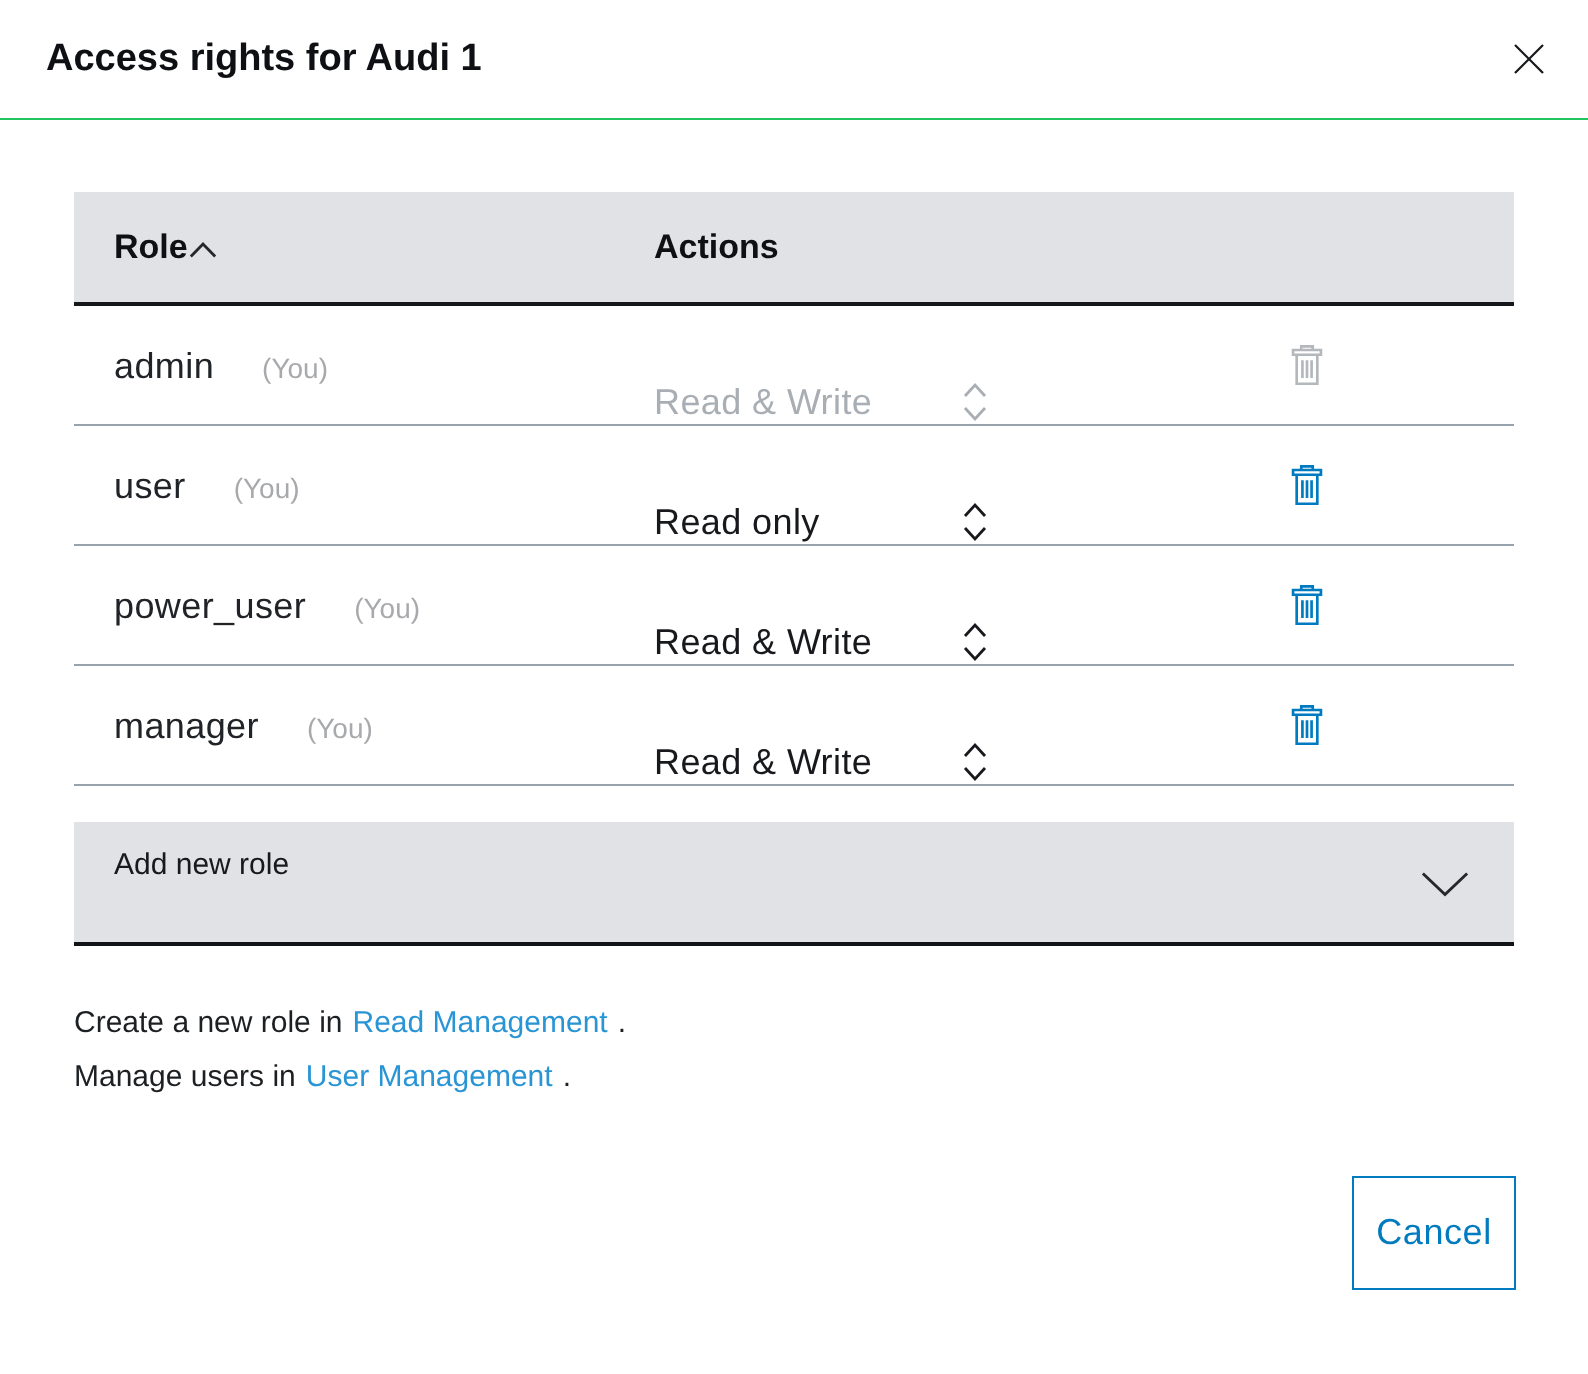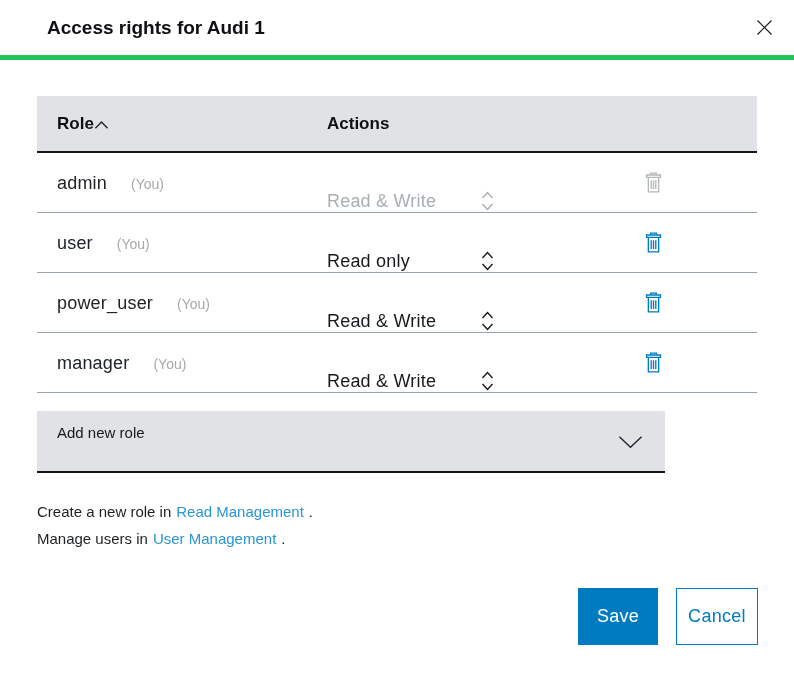--- a/index.html
+++ b/index.html
@@ -16,22 +16,22 @@
     font-family:"Liberation Sans", sans-serif;
     background:#ffffff;
     color:var(--text);
     overflow:hidden;
   }
   
   .dlg-header{
     height:60px;
     display:flex;
     align-items:center;
-    padding:0 17px 0 47px;
-    border-bottom:5px solid #22c55e;
+    padding:0 17px 0 23px;
+    border-bottom:1px solid #22c55e;
   }
   .dlg-title{
     font-size:19px;
     font-weight:700;
     color:#0e1013;
   }
   .close-btn{
     margin-left:auto;
     background:none;border:none;cursor:pointer;
     width:26px;height:26px;
@@ -85,21 +85,21 @@
     background:none;border:none;cursor:pointer;
     width:30px;height:32px;
     display:flex;align-items:center;justify-content:center;
     color:var(--primary);
   }
   .trash-btn.disabled{color:#b3b8bc;cursor:default;}
   
   .add-panel{
     position:relative;
     margin:18px 37px 0 37px;
-    width:628px;height:62px;
+    width:720px;height:62px;
     background:var(--header_bg);
     border-bottom:2px solid #101317;
     cursor:pointer;
   }
   .add-panel-label{
     display:block;
     padding:13px 0 0 20px;
     font-size:15px;
     color:#17191c;
   }
@@ -304,15 +304,14 @@
     </svg>
   </span>
 </div>
 
 <div class="notes">
   <p class="note"><span>Create a new role in</span><a>Read Management</a><span>.</span></p>
   <p class="note"><span>Manage users in</span><a>User Management</a><span>.</span></p>
 </div>
 
 <div class="footer">
-  <button class="btn btn-save">Save</button>
   <button class="btn btn-cancel">Cancel</button>
 </div>
 
 </body></html>

